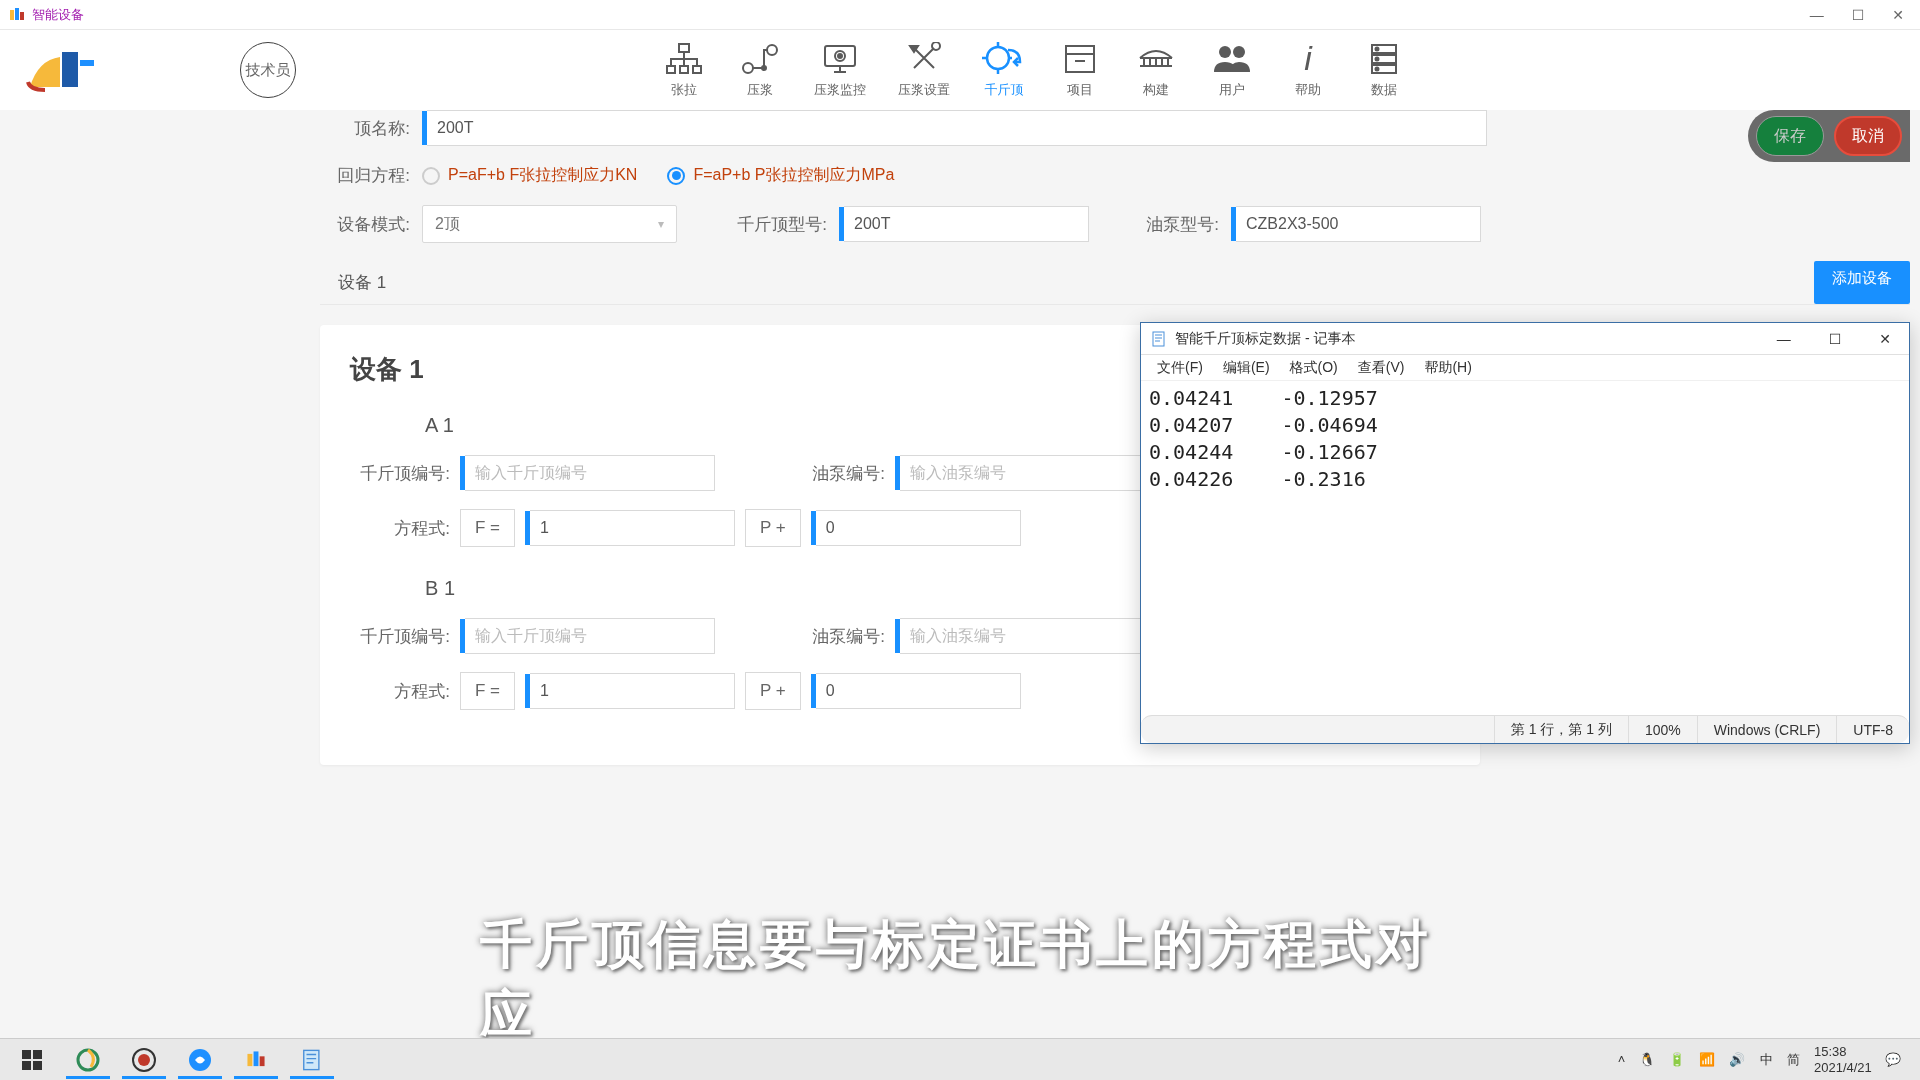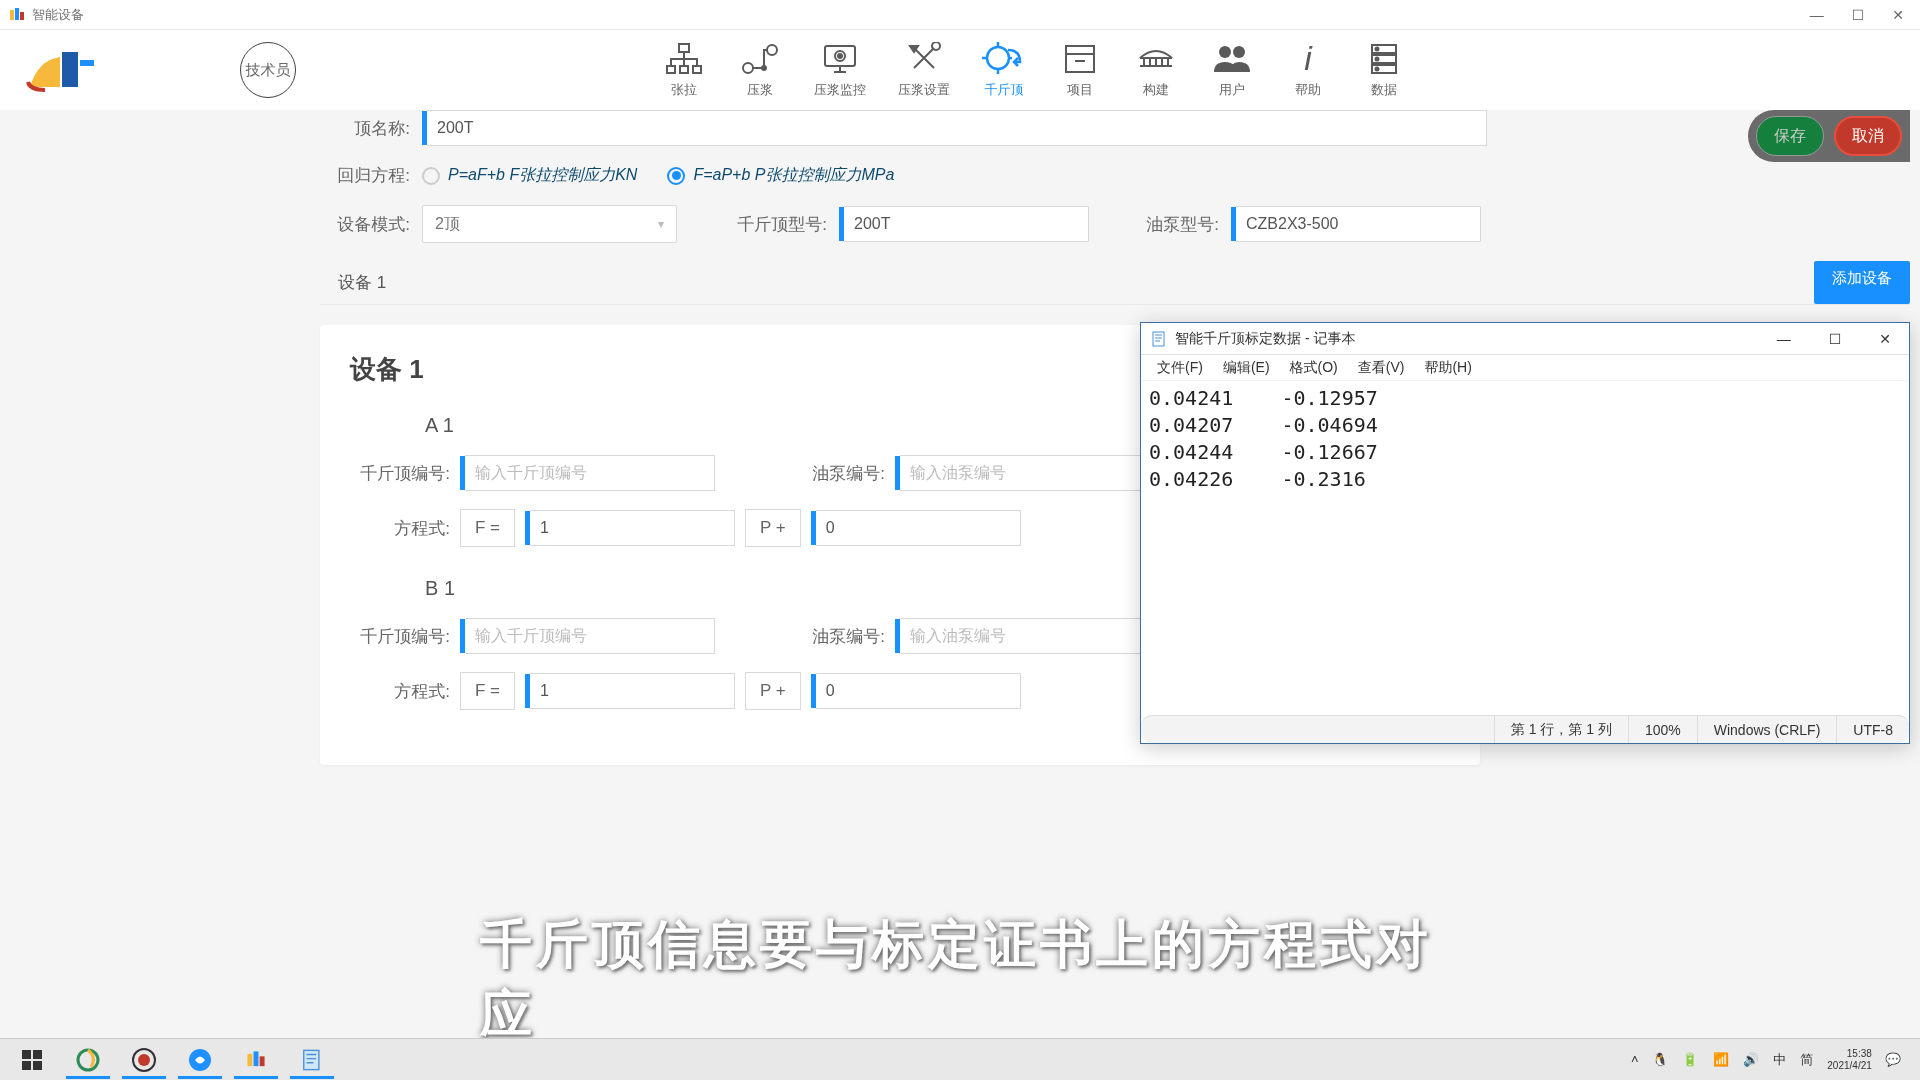--- a/index.html
+++ b/index.html
@@ -1,21 +1,21 @@
 <!DOCTYPE html>
 <html><head>
 <meta charset="utf-8">
 <style>
 * { margin: 0; padding: 0; box-sizing: border-box; font-family: "Microsoft YaHei", sans-serif; }
 body { background: #f5f5f5; width: 1920px; height: 1080px; overflow: hidden; position: relative; }
 
 
 .titlebar { height: 30px; background: #fff; display: flex; align-items: center; padding: 0 8px; border-bottom: 1px solid #e8e8e8; }
 .titlebar .app-icon { width: 18px; height: 18px; margin-right: 6px; display: flex; align-items: center; }
-.titlebar .app-title { font-size: 13px; color: #737373; }
+.titlebar .app-title { font-size: 13px; color: #a21caf; }
 .titlebar .win-controls { margin-left: auto; display: flex; gap: 28px; padding-right: 8px; }
 .titlebar .win-controls span { font-size: 14px; color: #666; cursor: pointer; }
 
 
 .header { height: 80px; background: #fff; display: flex; align-items: center; padding: 0 20px; position: relative; }
 .logo { width: 90px; height: 60px; display: flex; align-items: center; justify-content: center; }
 .role-badge { width: 56px; height: 56px; border-radius: 50%; border: 1px solid #404040; display: flex; align-items: center; justify-content: center; font-size: 15px; color: #666; margin-left: 130px; background: #fff; }
 
 
 .toolbar { display: flex; gap: 20px; margin-left: 360px; }
@@ -32,21 +32,21 @@
 .form-label { font-size: 17px; color: #666; text-align: right; min-width: 90px; }
 .input-wrap { position: relative; display: inline-flex; align-items: center; }
 .input-bar { width: 5px; height: 34px; background: #1890ff; }
 .text-input { height: 36px; border: 1px solid #d9d9d9; border-left: none; padding: 0 10px; font-size: 16px; color: #555; background: #fff; outline: none; }
 .text-input::placeholder { color: #bbb; }
 
 .select-box { width: 255px; height: 38px; border: 1px solid #d9d9d9; background: #fff; display: flex; align-items: center; padding: 0 12px; font-size: 16px; color: #777; justify-content: space-between; border-radius: 2px; }
 .select-box .chev { color: #bbb; font-size: 12px; }
 
 .radio-group { display: flex; gap: 30px; }
-.radio-item { display: flex; align-items: center; gap: 8px; font-size: 16px; color: #0c4a6e; font-style: italic; }
+.radio-item { display: flex; align-items: center; gap: 8px; font-size: 16px; color: #c2410c; }
 .radio-circle { width: 18px; height: 18px; border-radius: 50%; border: 2px solid #ccc; display: inline-flex; align-items: center; justify-content: center; }
 .radio-circle.checked { border-color: #1890ff; }
 .radio-circle.checked::after { content: ''; width: 9px; height: 9px; border-radius: 50%; background: #1890ff; }
 
 
 .action-buttons { position: absolute; right: 10px; top: 110px; display: flex; gap: 10px; background: #6a6a6a; padding: 6px 8px; border-radius: 30px 0 0 30px; }
 .btn-save { width: 68px; height: 40px; border-radius: 20px; background: #15803d; color: #ccc; display: flex; align-items: center; justify-content: center; font-size: 16px; border: 1px solid #999; }
 .btn-cancel { width: 68px; height: 40px; border-radius: 20px; background: #c0392b; color: #fff; display: flex; align-items: center; justify-content: center; font-size: 16px; border: 2px solid #e74c3c; }
 
 
@@ -81,21 +81,21 @@
 .np-statusbar > div:first-child { flex: 1; border-left: none; }
 
 
 .subtitle { position: absolute; left: 50%; transform: translateX(-50%); top: 910px; font-size: 52px; font-weight: bold; color: #fff; text-shadow: 0 0 6px #666, 2px 2px 3px #888; letter-spacing: 4px; }
 
 
 .taskbar { position: absolute; bottom: 0; left: 0; right: 0; height: 42px; background: #e8e8e8; border-top: 1px solid #ccc; display: flex; align-items: center; padding: 0 4px; }
 .taskbar .tb-item { width: 56px; height: 38px; display: flex; align-items: center; justify-content: center; cursor: pointer; position: relative; }
 .taskbar .tb-item.active::after { content:''; position: absolute; bottom: 0; left: 6px; right: 6px; height: 3px; background: #1890ff; }
 .taskbar .tray { margin-left: auto; display: flex; align-items: center; gap: 14px; padding-right: 14px; font-size: 13px; color: #333; }
-.taskbar .clock { text-align: right; line-height: 1.2; font-size: 10px; }
+.taskbar .clock { text-align: left; line-height: 1.2; font-size: 13px; }
 
 svg { display: block; }
 </style>
 </head>
 <body>
 
 <div class="titlebar">
   <span class="app-icon">
     <svg width="18" height="18" viewBox="0 0 18 18">
         <rect x="2" y="4" width="4" height="10" fill="#f6b93b"></rect>

